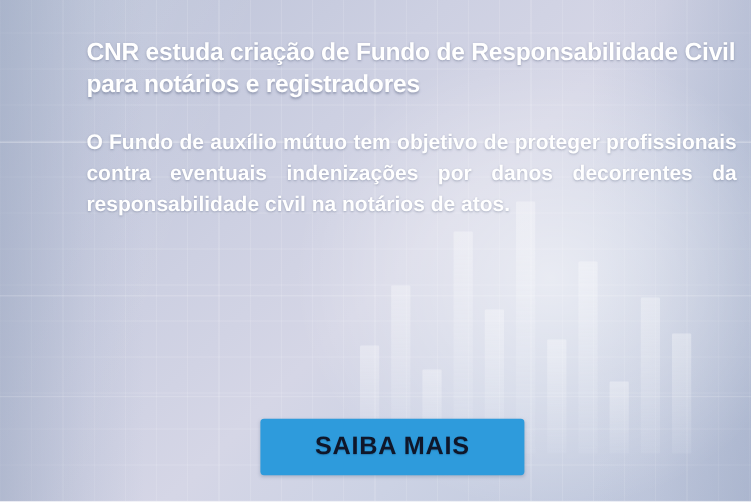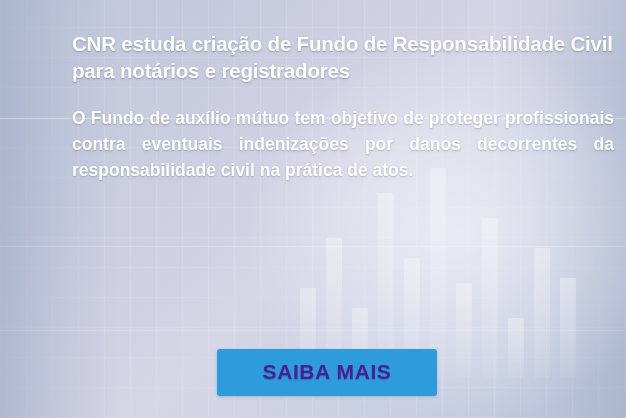--- a/index.html
+++ b/index.html
@@ -105,21 +105,21 @@
     position: absolute;
     left: 0; right: 0;
     bottom: 22px;
     display: flex;
     justify-content: center;
     z-index: 4;
   }
   .cta {
     display: inline-block;
     background: #2e9bdc;
-    color: #4c1d95;
+    color: #0f172a;
     font-size: 21px;
     font-weight: bold;
     letter-spacing: 0.6px;
     padding: 11px 46px 12px 46px;
     border: none;
     border-radius: 3px;
     cursor: pointer;
     text-shadow: 0 1px 1px rgba(20,70,110,0.35);
     box-shadow: 0 1px 3px rgba(60,80,110,0.25);
   }
@@ -149,21 +149,21 @@
       <div class="bar" style="left:260px;height:100px;"></div>
     </div>
     <div class="bg-line" style="left:0;top:118px;width:626px;"></div>
     <div class="bg-line" style="left:0;top:246px;width:626px;opacity:0.6;"></div>
     <div class="bg-line" style="left:0;top:330px;width:626px;opacity:0.45;"></div>
   </div>
 
   <div class="content">
     <h1 class="headline">CNR estuda criação de Fundo de Responsabilidade Civil para notários e registradores</h1>
 
-    <p class="para">O Fundo de auxílio mútuo tem objetivo de proteger profissionais contra eventuais indenizações por danos decorrentes da responsabilidade civil na prática de atos.</p>
+    <p class="para">O Fundo de auxílio mútuo tem objetivo de proteger profissionais contra eventuais indenizações por danos decorrentes da responsabilidade civil na notários de atos.</p>
 
   </div>
 
   <div class="cta-wrap">
     <button class="cta">SAIBA MAIS</button>
   </div>
 
 </div>
 
 </body></html>

